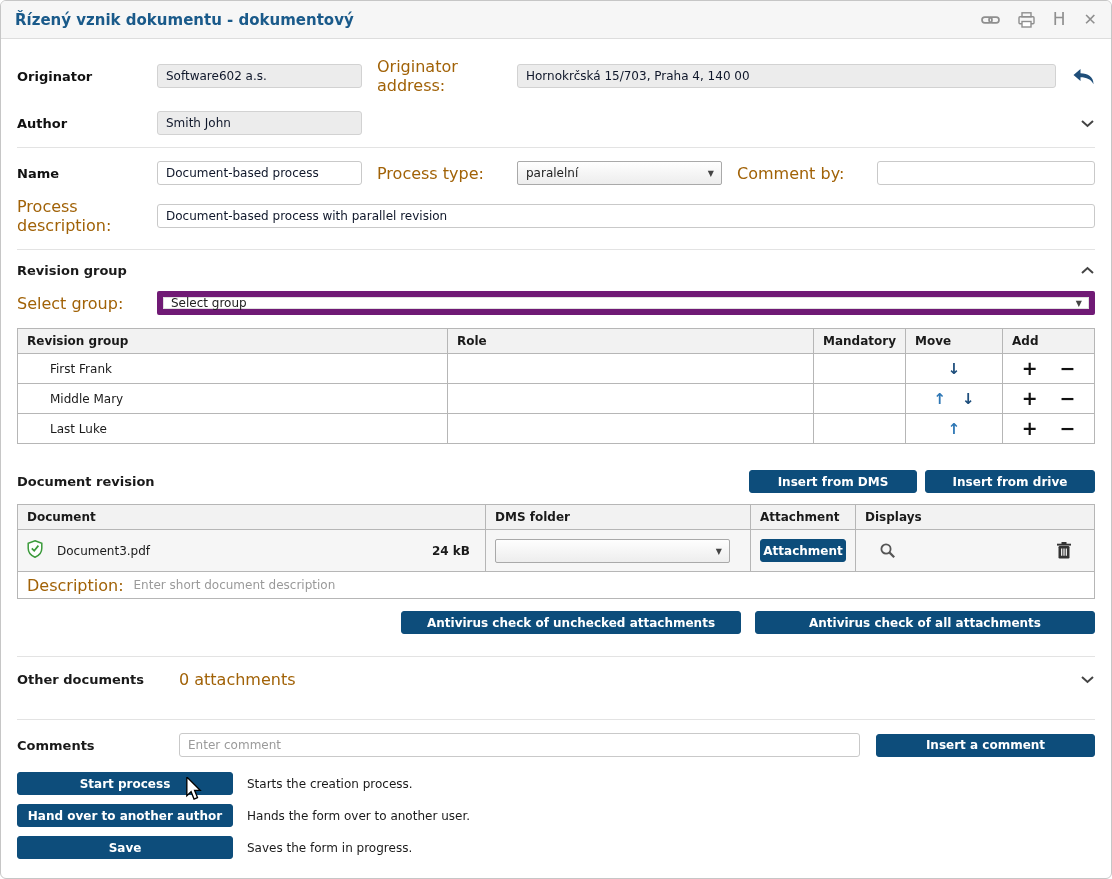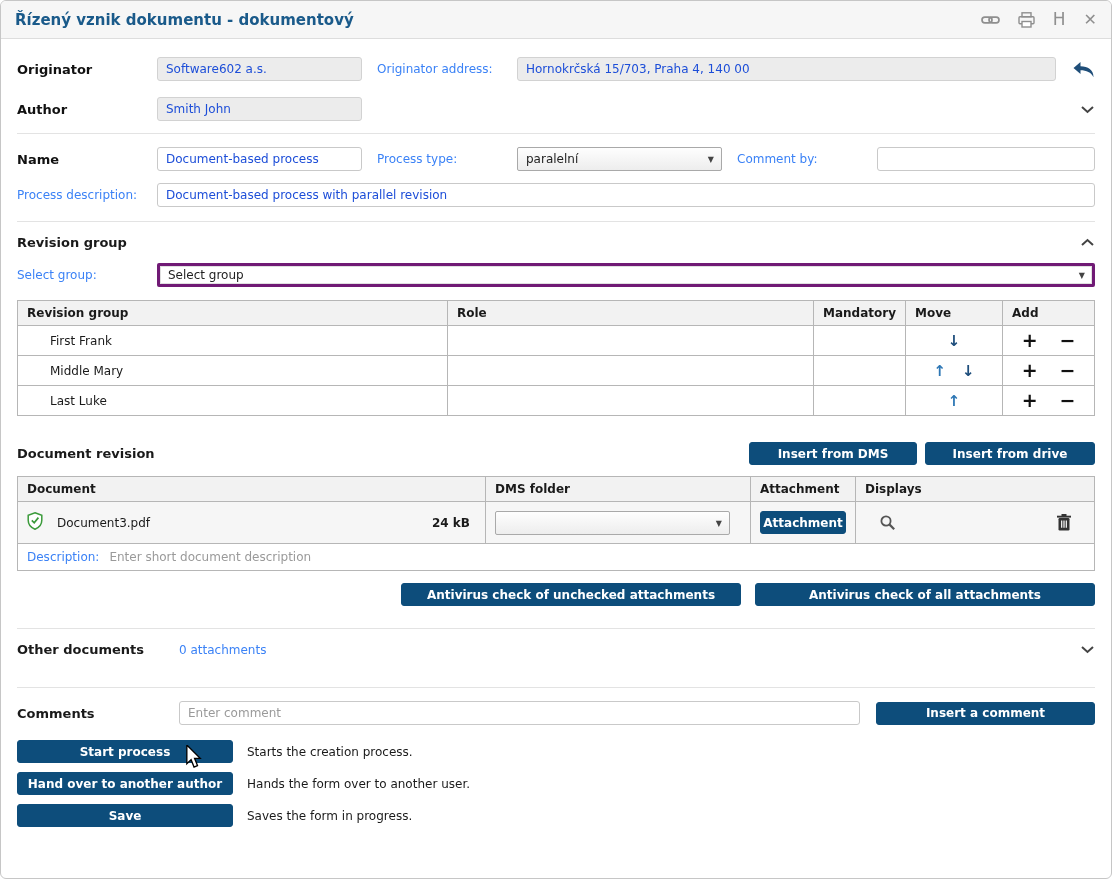--- a/index.html
+++ b/index.html
@@ -11,35 +11,35 @@
   .titlebar { height:38px; background:#f6f6f6; border-bottom:1px solid #dddddd; display:flex; align-items:center; padding:0 14px; flex-shrink:0; }
   .titlebar h1 { font-size:15px; font-weight:bold; color:#1a5a8a; flex:1; }
   .tb-icons { display:flex; align-items:center; gap:18px; }
   .tb-icons span { color:#8f8f8f; cursor:pointer; line-height:1; }
   .h-glyph { font-size:17px; }
   .close-glyph { font-size:16px; }
 
   .body { padding:12px 16px 0; flex:1; }
 
   .row { display:flex; align-items:center; }
-  .lbl { font-size:12px; color:#3b82f6; flex-shrink:0; }
+  .lbl { font-size:16px; color:#a16207; flex-shrink:0; }
   .lbl-b { font-size:13px; font-weight:bold; color:#111; flex-shrink:0; }
   .w140 { width:140px; }
   .w205 { width:205px; }
   .ml15 { margin-left:15px; }
   .grow { flex:1; }
   .spacer { flex:1; }
 
-  .input { height:24px; border:1px solid #c9c9c9; border-radius:3px; padding:0 8px; font-size:12px; font-family:inherit; color:#1d4ed8; background:#fff; }
+  .input { height:24px; border:1px solid #c9c9c9; border-radius:3px; padding:0 8px; font-size:12px; font-family:inherit; color:#0f172a; background:#fff; }
   .input::placeholder { color:#9a9a9a; }
   .ro { background:#ececec; border-color:#d2d2d2; }
 
   .combo { position:relative; height:24px; border:1px solid #a9a9a9; border-radius:2px; background:linear-gradient(#fefefe,#ededed); display:flex; align-items:center; font-size:12px; padding:0 24px 0 8px; color:#222; cursor:pointer; }
   .combo .caret { position:absolute; right:7px; top:50%; transform:translateY(-50%); font-size:8px; color:#444; }
-  .sg-combo { flex:1; border:3px solid #701a75; background:#fff; box-shadow: inset 0 0 0 1px #e0e0e0; }
+  .sg-combo { flex:1; border:6px solid #701a75; background:#fff; box-shadow: inset 0 0 0 1px #e0e0e0; }
   .dms-combo { width:235px; }
 
   .divider { border:none; border-top:1px solid #e3e3e3; margin:0 0 13px; }
 
   .btn { background:#0d4d7b; color:#fff; border:1px solid #0d4d7b; border-radius:3px; font-weight:bold; font-size:12px; font-family:inherit; height:23px; padding:0 16px; cursor:pointer; }
   .btn-w { width:216px; padding:0; }
 
   .sec-head { font-size:13px; font-weight:bold; }
 
   .grid { width:100%; border-collapse:collapse; font-size:12px; }

